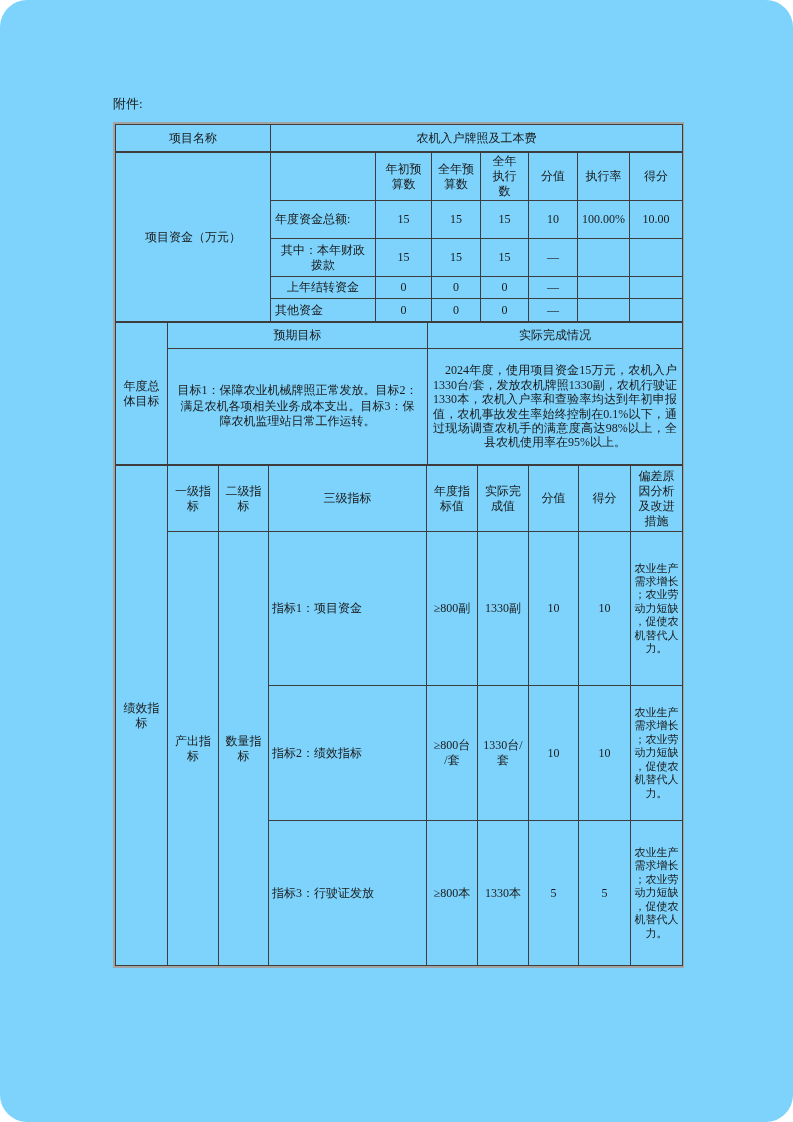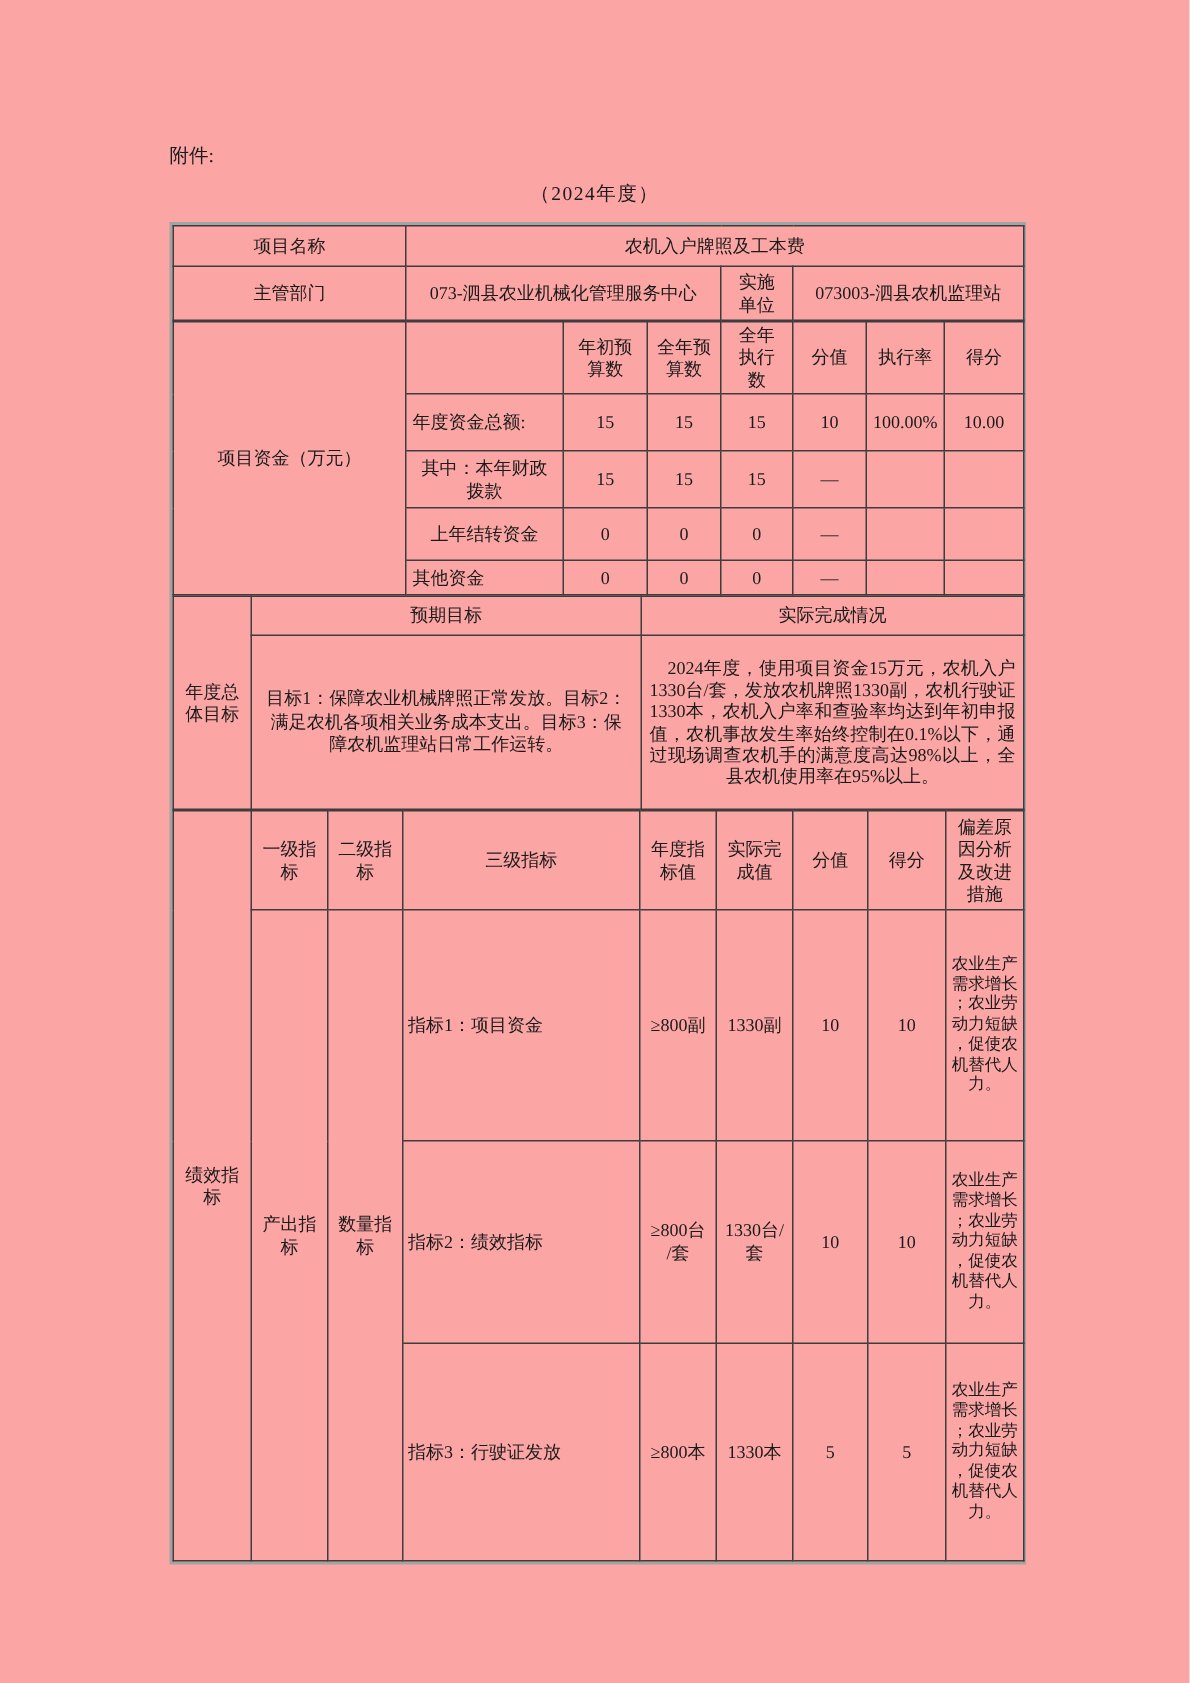--- a/index.html
+++ b/index.html
@@ -2,21 +2,21 @@
 <html><head>
 <meta charset="utf-8">
 <style>
   html, body { margin: 0; padding: 0; background: #ffffff; }
   body {
     width: 793px; height: 1122px;
     font-family: "Liberation Serif", "DejaVu Serif", serif;
     color: #1a1a1a;
     -webkit-font-smoothing: antialiased;
   }
-  .page { position: relative; width: 793px; height: 1122px; background: #fca5a5; overflow: hidden; }
+  .page { position: relative; width: 793px; height: 1122px; background: #7dd3fc; overflow: hidden; border-radius: 27px; }
   .content { position: absolute; left: 113px; top: 95px; width: 567px; }
   .attachment { font-size: 13px; text-align: left; height: 17px; }
   .doc-title { font-size: 13px; text-align: center; margin-top: 8px; height: 18px; letter-spacing: 1px; }
 
   .table-wrap { margin-top: 10px; border: 2px solid #a3a3a3; width: 567px; box-sizing: content-box; }
   table { border-collapse: collapse; table-layout: fixed; width: 567px; }
   td {
     border: 1px solid #3d3d3d;
     font-size: 12px;
     line-height: 1.25;
@@ -40,41 +40,34 @@
   .dev { font-size: 11px; line-height: 1.22; padding: 13px 3px; line-break: anywhere; word-break: break-all; }
   .indicator-cell { text-align: left; padding-left: 3px; }
 </style>
 </head>
 <body>
 
 <div class="page">
   <div class="content">
 
     <div class="attachment">附件:</div>
-    <div class="doc-title">（2024年度）</div>
 
     <div class="table-wrap">
 
       <table>
         <colgroup>
             <col style="width:155px">
             <col style="width:210px">
             <col style="width:48px">
             <col style="width:154px">
           </colgroup>
         <tbody>
             <tr style="height:27px">
           <td>项目名称</td>
           <td colspan="3">农机入户牌照及工本费</td>
-        </tr>
-        <tr style="height:36px">
-          <td>主管部门</td>
-          <td>073-泗县农业机械化管理服务中心</td>
-          <td class="narrow">实施单位</td>
-          <td>073003-泗县农机监理站</td>
         </tr>
       </tbody>
         </table>
 
       <table>
         <colgroup>
             <col style="width:155px">
             <col style="width:105px">
             <col style="width:56px">
             <col style="width:49px">
@@ -105,21 +98,21 @@
         </tr>
         <tr style="height:38px">
           <td class="mid">其中：本年财政拨款</td>
           <td>15</td>
           <td>15</td>
           <td>15</td>
           <td>—</td>
           <td></td>
           <td></td>
         </tr>
-        <tr style="height:35px">
+        <tr style="height:22px">
           <td>上年结转资金</td>
           <td>0</td>
           <td>0</td>
           <td>0</td>
           <td>—</td>
           <td></td>
           <td></td>
         </tr>
         <tr style="height:23px">
           <td class="lbl-left">其他资金</td>

